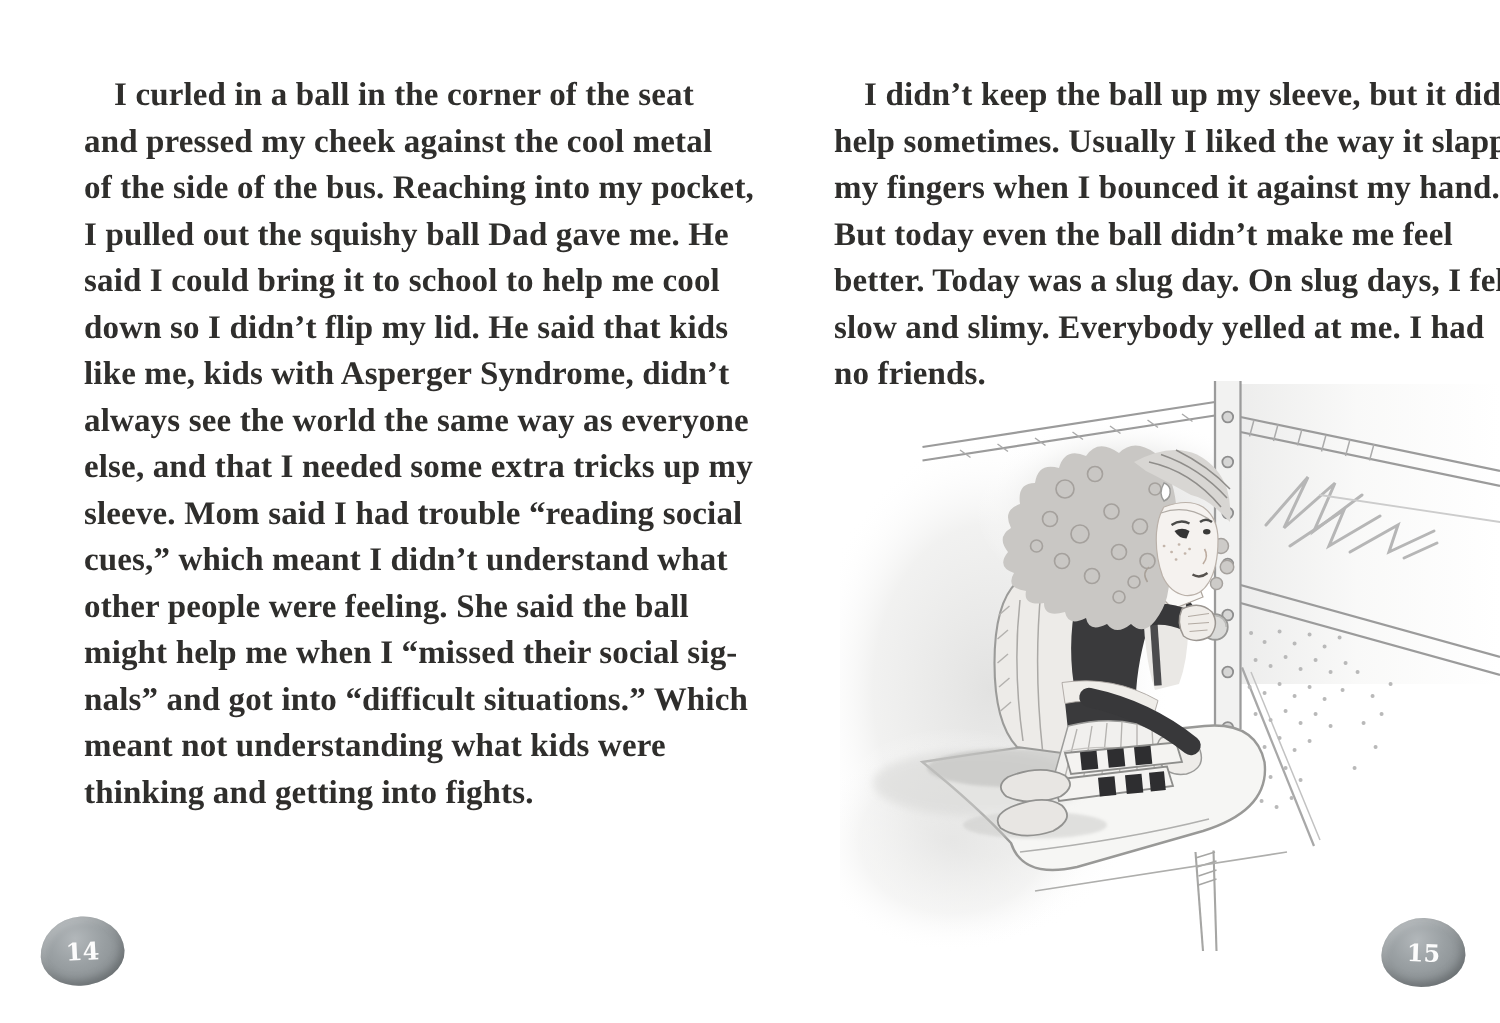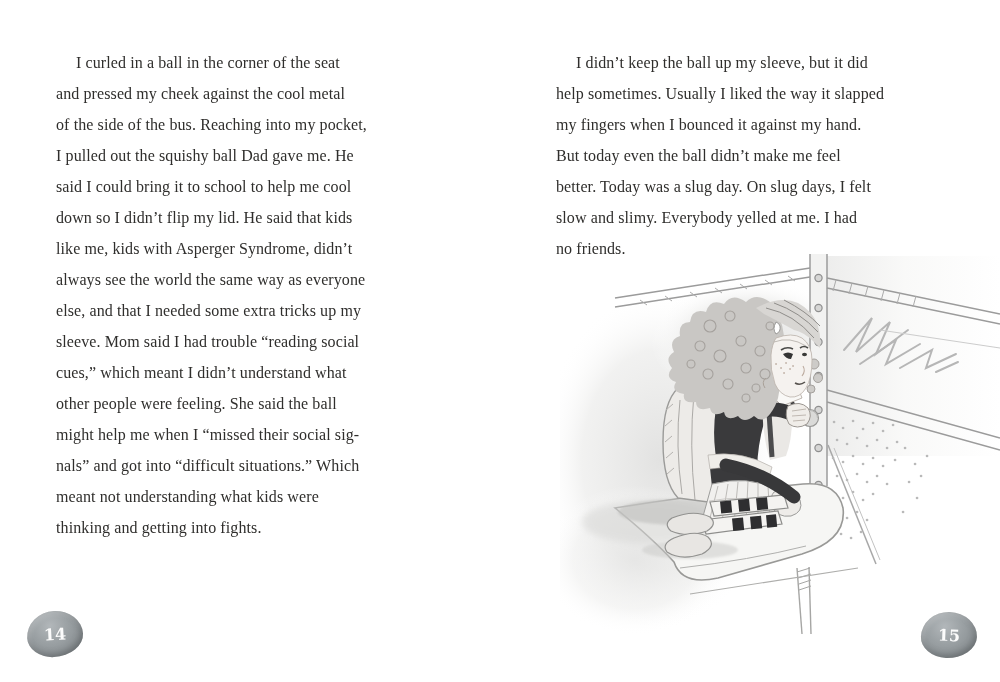--- a/index.html
+++ b/index.html
@@ -9,25 +9,26 @@
     width: 1000px; height: 682px;
     background: #ffffff;
     position: relative;
     overflow: hidden;
     font-family: "Liberation Serif", "DejaVu Serif", serif;
   }
   .text-block {
     position: absolute;
     top: 47px;
     white-space: pre;
-    font-size: 16px;
+    font-size: 22px;
     line-height: 31px;
     color: #2f2e2c;
     letter-spacing: 0.1px;
     text-indent: 20px;
+    font-weight: bold;
   }
   #left-text  { left: 56px;  width: 424px; }
   #right-text { left: 556px; width: 404px; }
 
   .page-badge {
     position: absolute;
     width: 56px; height: 46px;
     display: flex; align-items: center; justify-content: center;
     color: #fcfcfc;
     font-family: "DejaVu Serif", serif;

